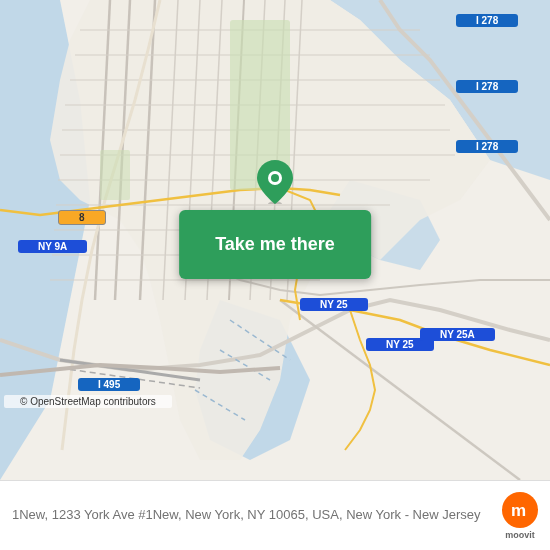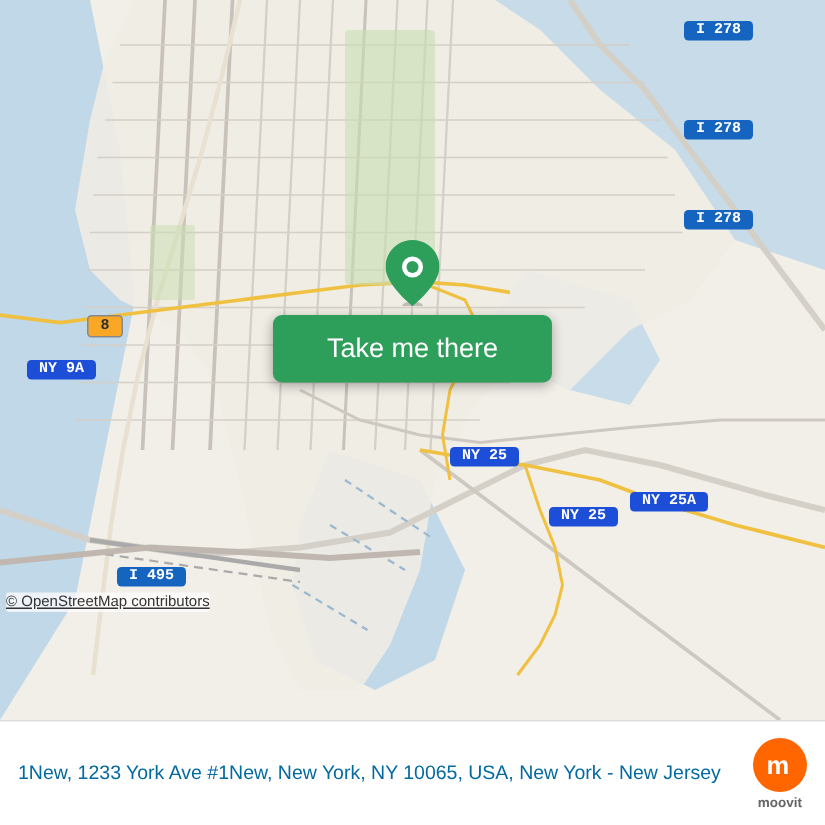--- a/index.html
+++ b/index.html
@@ -29,21 +29,21 @@
       display: flex;
       align-items: center;
       padding: 8px 12px;
       border-top: 1px solid #ddd;
       gap: 10px;
     }
 
     #address-text {
       flex: 1;
       font-size: 13px;
-      color: #0369a1;
+      color: #737373;
       line-height: 1.4;
     }
 
     #moovit-logo {
       display: flex;
       flex-direction: column;
       align-items: center;
       gap: 2px;
     }
 
@@ -68,23 +68,23 @@
     
     #take-me-there-btn {
       position: absolute;
       left: 50%;
       top: 210px;
       transform: translateX(-50%);
       background: #2e9e5b;
       color: white;
       border: none;
       border-radius: 6px;
-      padding: 12px 36px;
+      padding: 24px 36px;
       font-size: 18px;
-      font-weight: normal;
+      font-weight: bold;
       cursor: pointer;
       z-index: 10;
       white-space: nowrap;
       box-shadow: 0 2px 8px rgba(0,0,0,0.3);
     }
 
     
     .map-pin {
       position: absolute;
       left: 50%;
@@ -96,35 +96,33 @@
     }
 
     
     .osm-credit {
       position: absolute;
       bottom: 72px;
       left: 4px;
       font-size: 10px;
       color: #333;
       background: rgba(255,255,255,0.7);
-      padding: 1px 0;
+      padding: 1px 16px;
       border-radius: 2px;
       z-index: 5;
-      text-decoration: underline;
     }
 
     
     .badge {
       position: absolute;
       border-radius: 3px;
       font-size: 10px;
       font-weight: bold;
-      padding: 1px 8px;
+      padding: 1px 20px;
       z-index: 3;
-      font-family: Liberation Mono, monospace;
     }
     .badge-blue { background: #1565c0; color: white; }
     .badge-green { background: #1d4ed8; color: white; }
     .badge-yellow { background: #f9a825; color: #333; border: 1px solid #888; }
   </style>
 </head>
 <body>
 
 <div id="map-container">
 

